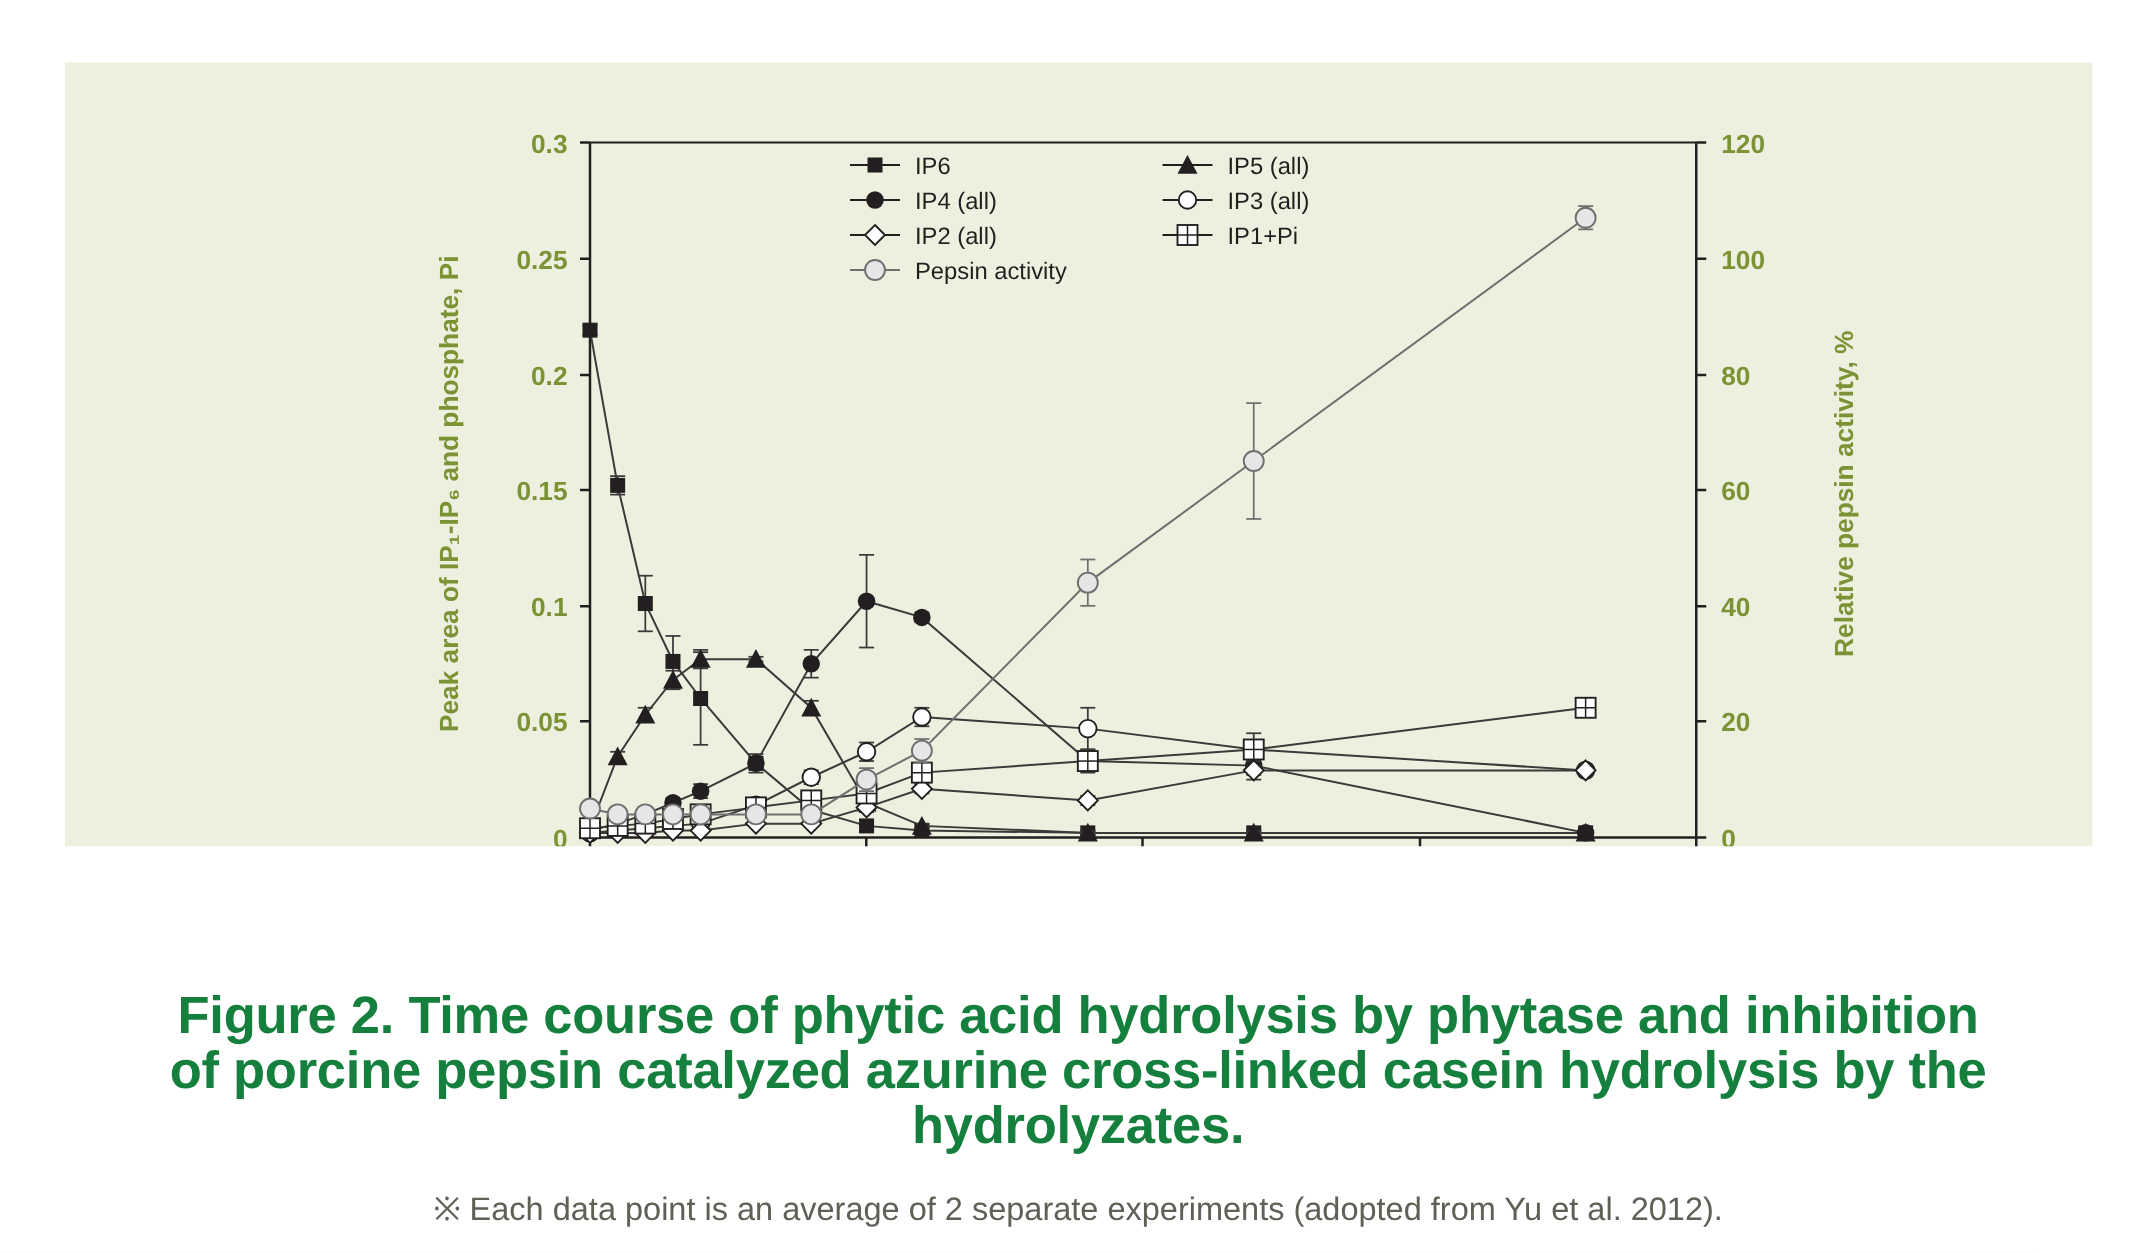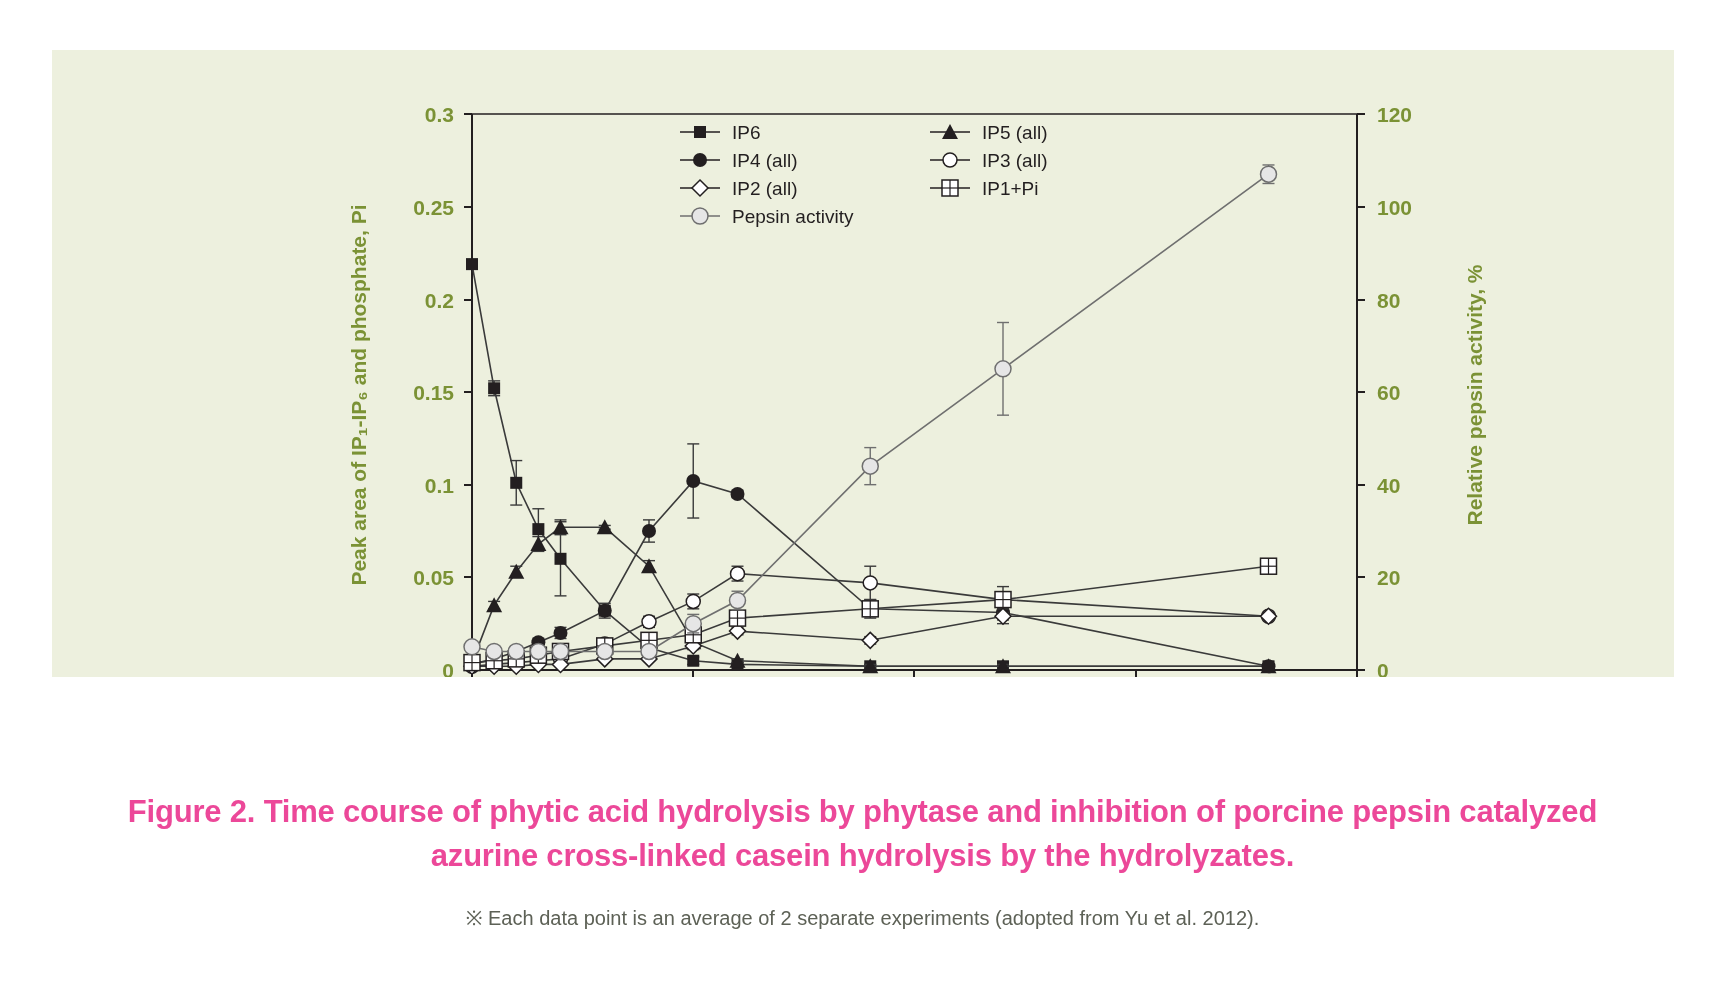--- a/index.html
+++ b/index.html
@@ -57,33 +57,33 @@
 
   
   #caption-block {
     position: absolute;
     left: 0;
     top: 790px;
     width: 1725px;
     text-align: center;
   }
   #figure-caption {
-    color: #ec4899;
+    color: #15803d;
     font-family: "Liberation Sans", sans-serif;
     font-weight: bold;
-    font-size: 31px;
+    font-size: 42px;
     line-height: 44px;
     margin: 0 auto;
     width: 1480px;
     letter-spacing: -0.2px;
   }
   #figure-note {
     color: #5d6156;
     font-family: "Liberation Sans", sans-serif;
-    font-size: 20px;
+    font-size: 26px;
     margin-top: 26px;
   }
 </style>
 </head>
 <body>
 
 <div id="root">
 
   <div id="figure-panel">
     <div id="chart-area">

